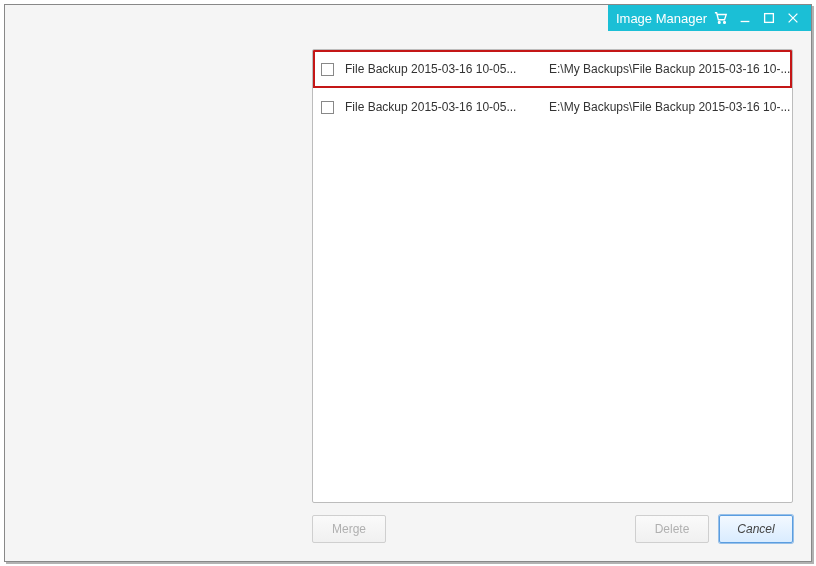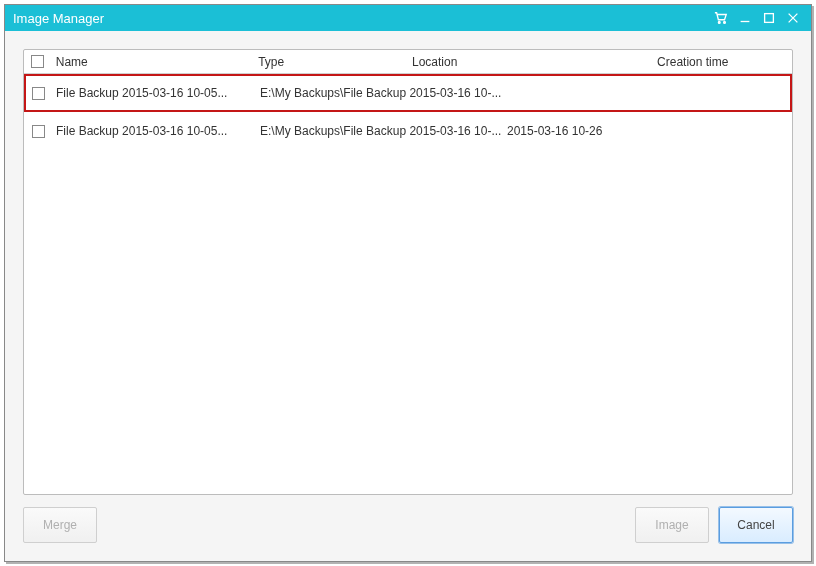--- a/index.html
+++ b/index.html
@@ -7,20 +7,21 @@
     .window {
       width: 808px;
       height: 558px;
       margin: 4px;
       border: 1px solid #888;
       box-shadow: 2px 2px 0 rgba(0,0,0,0.3);
       background: #f5f5f5;
       display: flex;
       flex-direction: column;
       position: relative;
+      align-items: flex-end;
     }
     .titlebar {
       height: 26px;
       background: #1bbfd6;
       color: #fff;
       display: flex;
       align-items: center;
       padding: 0 8px;
       font-size: 13px;
     }
@@ -81,40 +82,41 @@
       background: #fff;
     }
     .button-bar {
       margin-top: 12px;
       display: flex;
       align-items: center;
     }
     .button-bar .spacer { flex: 1; }
     .btn {
       min-width: 74px;
-      height: 36px;
+      height: 28px;
       border: 1px solid #a0a0a0;
       background: linear-gradient(#fdfdfd, #ececec);
       color: #444;
       font-size: 12px;
       border-radius: 2px;
       margin-left: 10px;
       cursor: pointer;
     }
     .btn:first-child { margin-left: 0; }
     .btn.disabled {
       color: #b0b0b0;
       border-color: #cfcfcf;
       background: linear-gradient(#fafafa, #f0f0f0);
       cursor: default;
     }
     .btn.focus {
       border-color: #5a9de0;
       box-shadow: 0 0 0 1px rgba(90,157,224,0.6);
       background: linear-gradient(#f3f9ff, #d9ecff);
+      font-style: italic;
     }
   </style>
 </head>
 <body>
 
 <div class="window">
   <div class="titlebar">
     <span class="title">Image Manager</span>
     <span class="tbicon">
         <svg viewBox="0 0 16 16">
@@ -135,48 +137,38 @@
       </span>
     <span class="tbicon">
         <svg viewBox="0 0 16 16">
           <path d="M3 3l10 10M13 3L3 13"></path>
         </svg>
       </span>
   </div>
 
   <div class="content">
     <div class="list-frame">
-      <div class="list-header">
-        <div class="col-check">
-          <input type="checkbox" style="">
-        </div>
-        <div class="col-name">Name</div>
-        <div class="col-type">Type</div>
-        <div class="col-location">Location</div>
-        <div class="col-time">Creation time</div>
-      </div>
 
       <div class="list-row highlighted">
         <div class="col-check">
             <input type="checkbox" style="">
           </div>
         <div class="col-name">File Backup 2015-03-16 10-05...</div>
         <div class="col-location">E:\My Backups\File Backup 2015-03-16 10-...</div>
       </div>
 
       <div class="list-row">
         <div class="col-check">
             <input type="checkbox" style="">
           </div>
         <div class="col-name">File Backup 2015-03-16 10-05...</div>
         <div class="col-location">E:\My Backups\File Backup 2015-03-16 10-...</div>
-        <div class="col-time">2015-03-16 10-26</div>
       </div>
     </div>
 
     <div class="button-bar">
       <button class="btn disabled">Merge</button>
       <div class="spacer"></div>
-      <button class="btn disabled">Image</button>
+      <button class="btn disabled">Delete</button>
       <button class="btn focus">Cancel</button>
     </div>
   </div>
 </div>
 
 </body></html>

